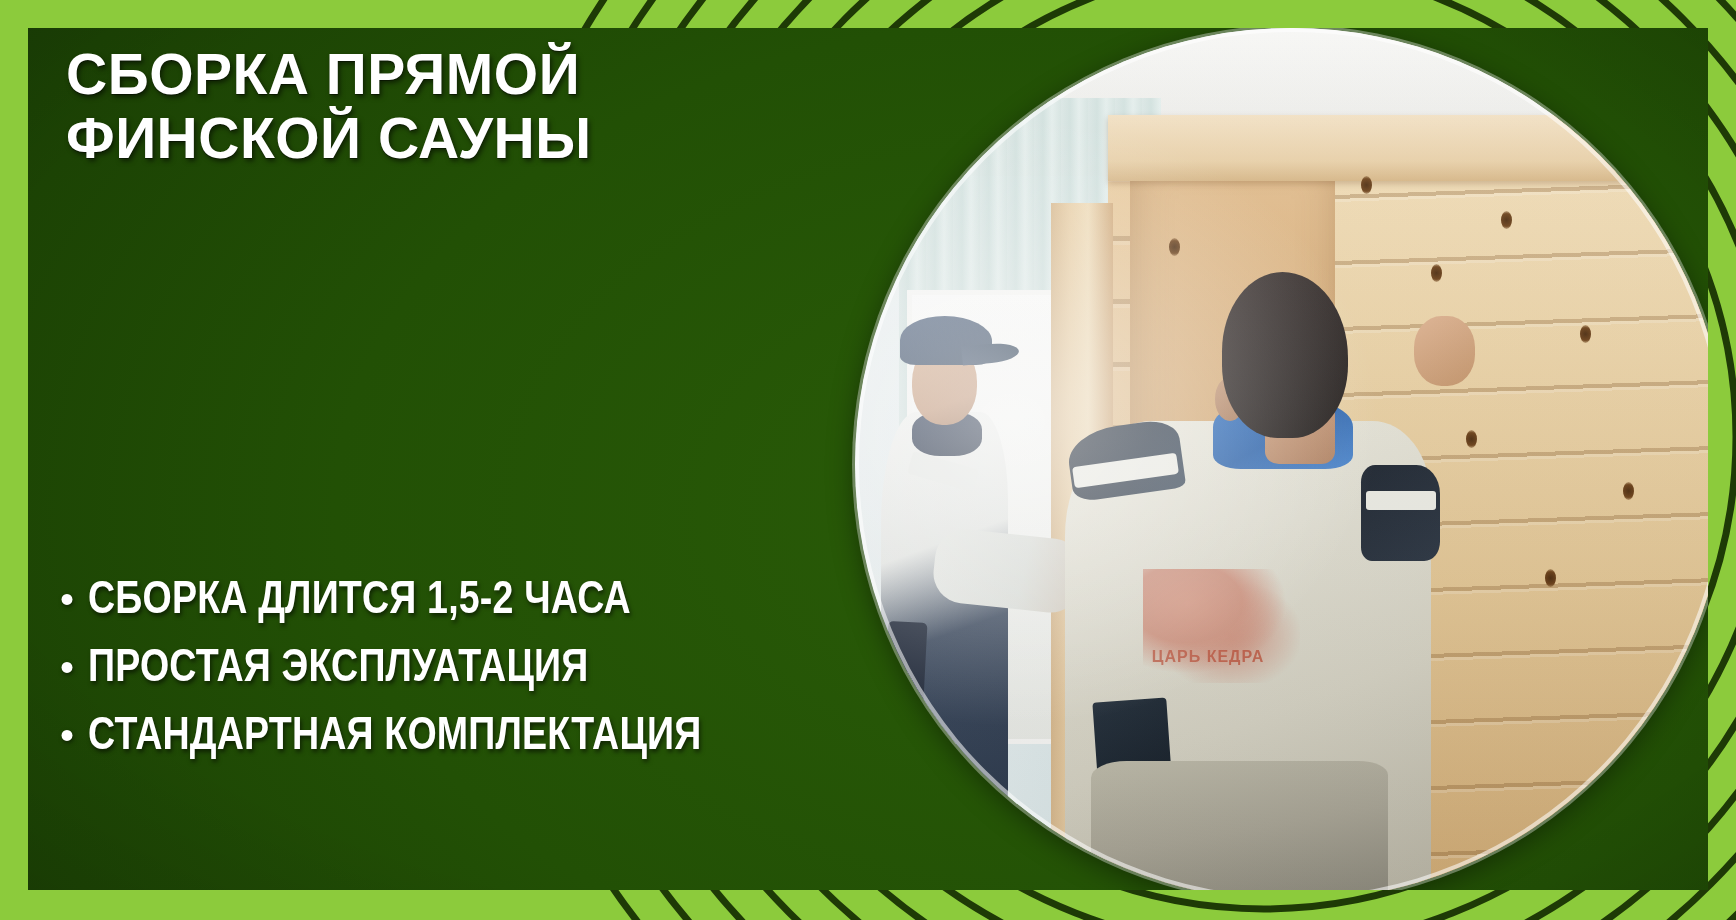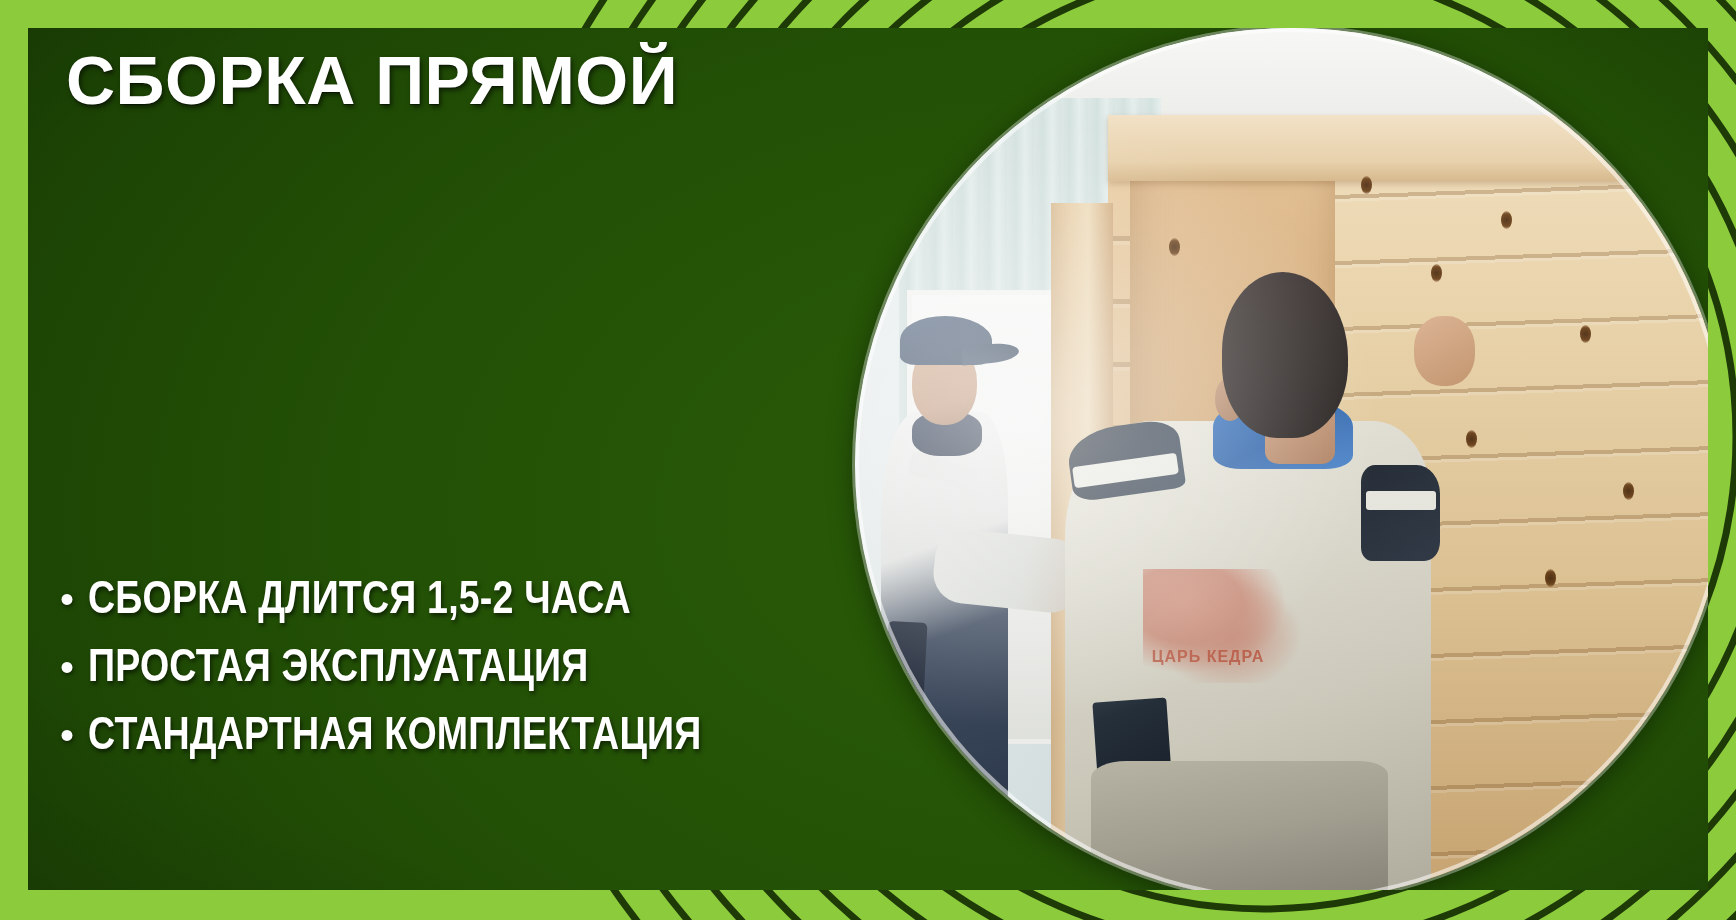--- a/index.html
+++ b/index.html
@@ -21,21 +21,21 @@
   }
   #panel-vignette{
     position:absolute;inset:0;
     background:radial-gradient(120% 130% at 50% 45%, rgba(0,0,0,0) 45%, rgba(0,0,0,.35) 100%);
     pointer-events:none;
   }
 
   
   #headline{
     position:absolute;left:38px;top:14px;width:730px;
-    color:#fff;font-weight:bold;font-size:68px;line-height:1.13;
+    color:#fff;font-weight:bold;font-size:57px;line-height:1.13;
     letter-spacing:.5px;text-transform:uppercase;
     text-shadow:2px 3px 5px rgba(0,0,0,.55), 0 1px 0 rgba(0,0,0,.4);
   }
   #headline .hl-line{display:block;white-space:nowrap;}
 
   
   #bullets{
     position:absolute;left:32px;top:545px;width:850px;
     color:#fff;
   }
@@ -190,20 +190,21 @@
         <circle cx="1264" cy="437" r="792"></circle>
       </g>
     </svg>
   </div>
 
   <div id="panel">
     <div id="panel-vignette"></div>
 
     <div id="headline">
       <span class="hl-line">СБОРКА ПРЯМОЙ</span>
+      <span class="hl-line">ФИНСКОЙ САУНЫ</span>
     </div>
 
     <div id="bullets">
 
       <div class="bullet-row">
         <span class="bullet-dot">•</span>
         <span class="bullet-text">СБОРКА ДЛИТСЯ 1,5-2 ЧАСА</span>
       </div>
 
       <div class="bullet-row">

